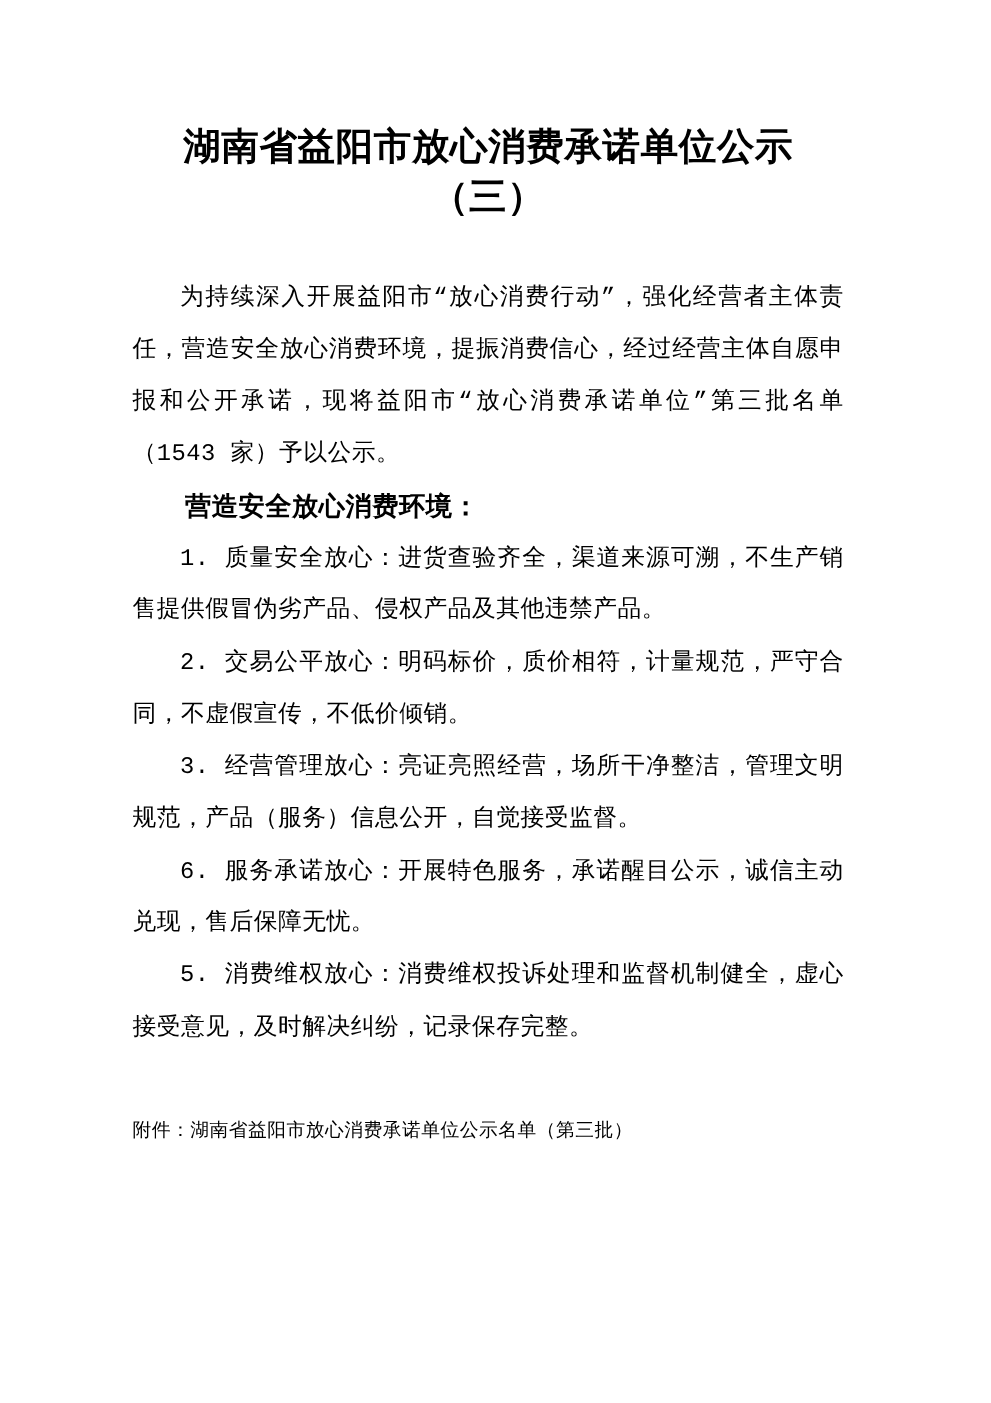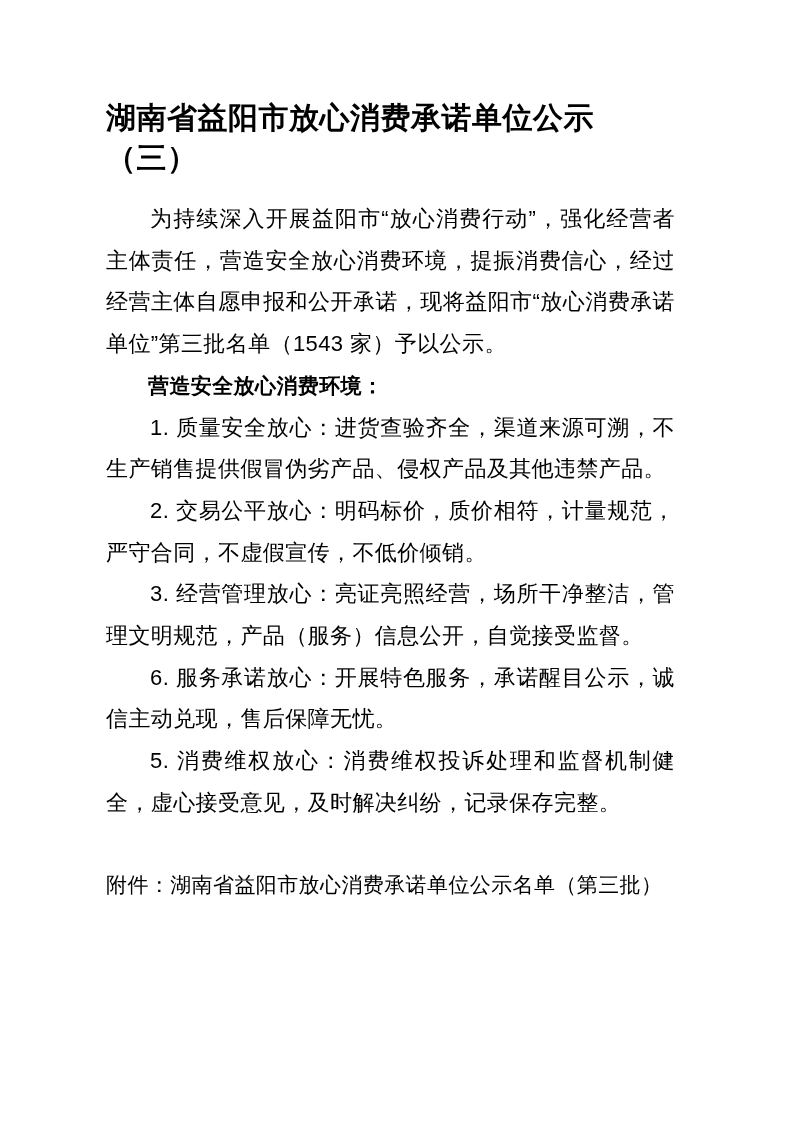--- a/index.html
+++ b/index.html
@@ -17,45 +17,46 @@
   .page {
     box-sizing: border-box;
     width: 793px;
     height: 1122px;
     padding: 98px 118px 0 106px;
     background: #ffffff;
   }
   .doc-title {
     font-size: 30px;
     font-weight: bold;
+    text-align: center;
     line-height: 40px;
-    margin: 0 0 20px 0;
+    margin: 0 0 40px 0;
     letter-spacing: 0.5px;
     font-family: "Liberation Serif", serif;
   }
   .body-par {
-    font-size: 22px;
+    font-size: 19px;
     line-height: 41.7px;
     margin: 0;
     text-indent: 2em;
     text-align: justify;
     letter-spacing: 0.4px;
-    font-family: Liberation Sans, sans-serif;
+    font-family: Liberation Mono, monospace;
   }
   .section-heading {
     font-size: 21px;
     line-height: 41.7px;
     margin: 0;
     text-indent: 2em;
     font-weight: bold;
     letter-spacing: 0.4px;
     font-family: "Liberation Sans", sans-serif;
   }
   .attachment-line {
-    font-size: 21px;
+    font-size: 15px;
     line-height: 41.7px;
     margin: 41.7px 0 0 0;
     text-indent: 0;
     letter-spacing: 0.4px;
     font-family: "Liberation Serif", serif;
   }
 </style>
 </head>
 <body>
 

